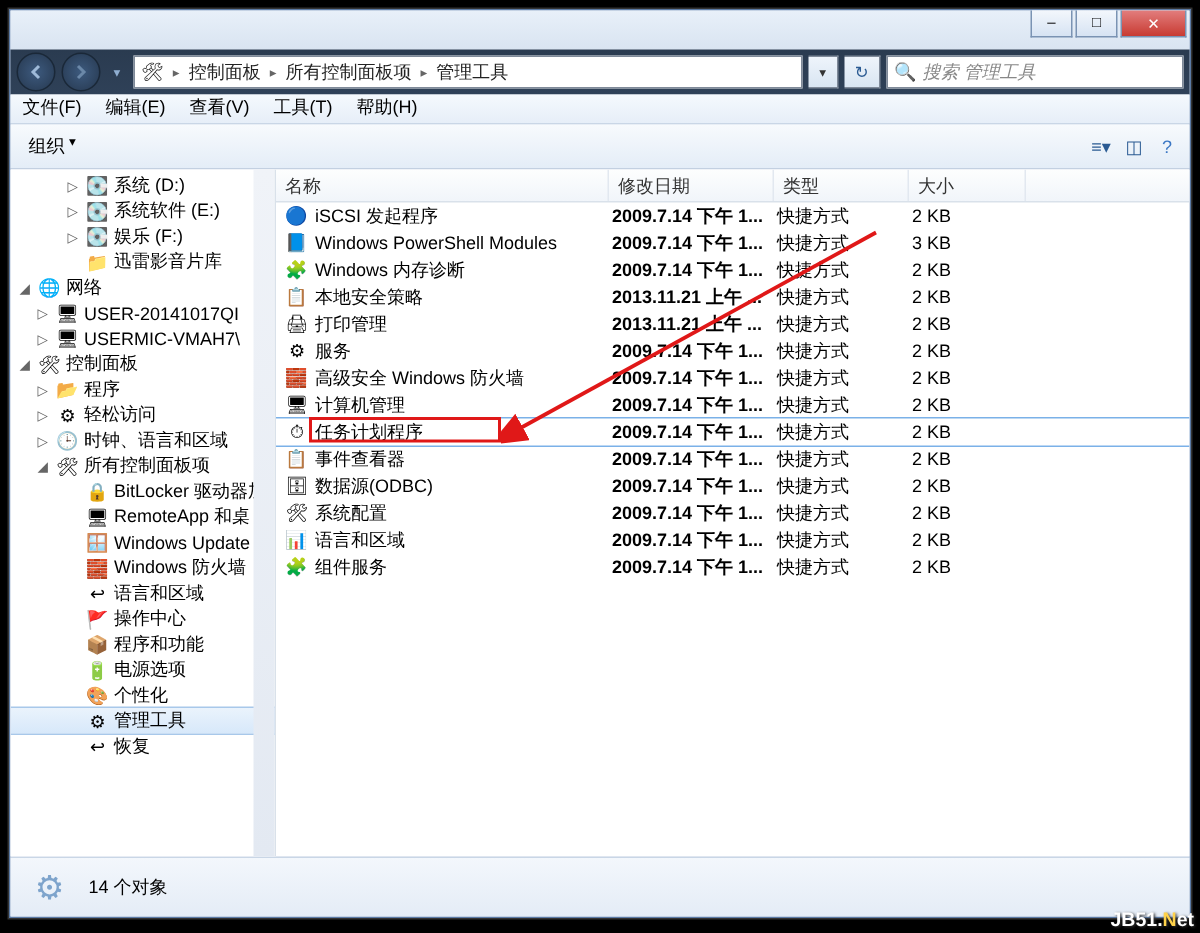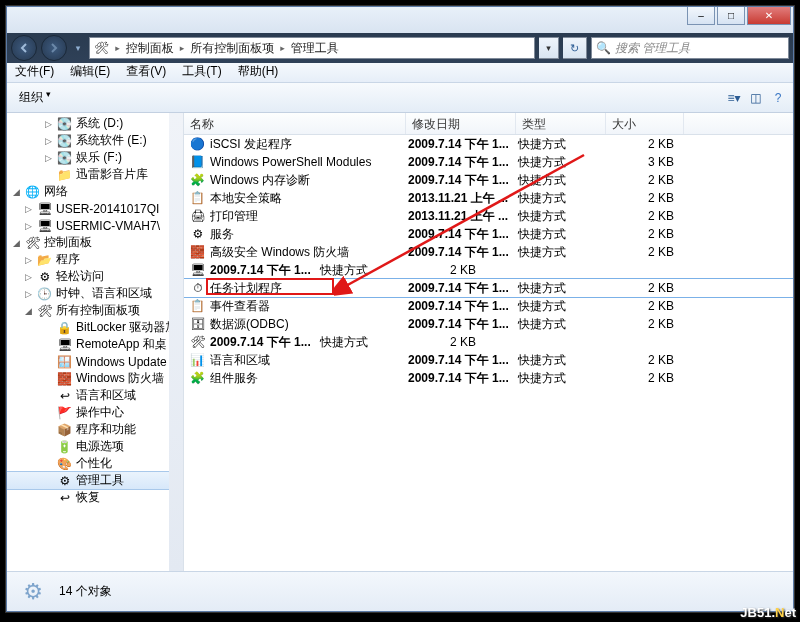--- a/index.html
+++ b/index.html
@@ -40,21 +40,21 @@
 .content{flex:1;display:flex;flex-direction:column;overflow:hidden;}
 .colhdr{height:22px;background:linear-gradient(#fdfefe,#f1f5fa);border-bottom:1px solid #d9e1ea;display:flex;font-size:12px;color:#333;}
 .colhdr div{border-right:1px solid #e2e8f0;padding:3px 6px;}
 .col-name{width:222px;}.col-date{width:110px;}.col-type{width:90px;}.col-size{width:78px;}
 .filelist{flex:1;overflow:hidden;position:relative;}
 .row{display:flex;align-items:center;height:18px;font-size:12px;padding-left:6px;}
 .row .fico{width:16px;height:16px;margin-right:4px;display:flex;align-items:center;justify-content:center;font-size:12px;}
 .row .fname{width:198px;}
 .row .fdate{width:110px;font-weight:bold;}
 .row .ftype{width:90px;}
-.row .fsize{width:72px;text-align:right;padding-right:6px;}
+.row .fsize{width:72px;text-align:left;padding-right:6px;}
 .row.sel{background:#fff;outline:1px solid #7bb1e8;}
 .highlight-box{position:absolute;left:22px;width:128px;height:17px;border:2px solid #e01818;pointer-events:none;}
 .arrow{position:absolute;pointer-events:none;}
 .statusbar{height:40px;background:linear-gradient(#f3f7fc,#e4ecf6);border-top:1px solid #c9d6e6;display:flex;align-items:center;padding:0 10px;font-size:12px;gap:10px;}
 .status-ico{width:32px;height:32px;display:flex;align-items:center;justify-content:center;color:#7ea4cc;font-size:22px;}
 .watermark{position:absolute;right:4px;bottom:2px;font-size:13px;font-weight:bold;color:#fff;text-shadow:1px 1px 2px #333;}
 .watermark .n{color:#ffd24a;}
 svg{display:block;}
 </style>
 </head>
@@ -292,20 +292,21 @@
             </div>
             <div class="row">
               <span class="fico">🧱</span>
               <span class="fname">高级安全 Windows 防火墙</span>
               <span class="fdate">2009.7.14 下午 1...</span>
               <span class="ftype">快捷方式</span>
               <span class="fsize">2 KB</span>
             </div>
             <div class="row">
               <span class="fico">🖥</span>
+              <span class="fname">计算机管理</span>
               <span class="fdate">2009.7.14 下午 1...</span>
               <span class="ftype">快捷方式</span>
               <span class="fsize">2 KB</span>
             </div>
             <div class="row sel">
               <span class="fico">⏱</span>
               <span class="fname">任务计划程序</span>
               <span class="fdate">2009.7.14 下午 1...</span>
               <span class="ftype">快捷方式</span>
               <span class="fsize">2 KB</span>
@@ -319,20 +320,21 @@
             </div>
             <div class="row">
               <span class="fico">🗄</span>
               <span class="fname">数据源(ODBC)</span>
               <span class="fdate">2009.7.14 下午 1...</span>
               <span class="ftype">快捷方式</span>
               <span class="fsize">2 KB</span>
             </div>
             <div class="row">
               <span class="fico">🛠</span>
+              <span class="fname">系统配置</span>
               <span class="fdate">2009.7.14 下午 1...</span>
               <span class="ftype">快捷方式</span>
               <span class="fsize">2 KB</span>
             </div>
             <div class="row">
               <span class="fico">📊</span>
               <span class="fname">语言和区域</span>
               <span class="fdate">2009.7.14 下午 1...</span>
               <span class="ftype">快捷方式</span>
               <span class="fsize">2 KB</span>

